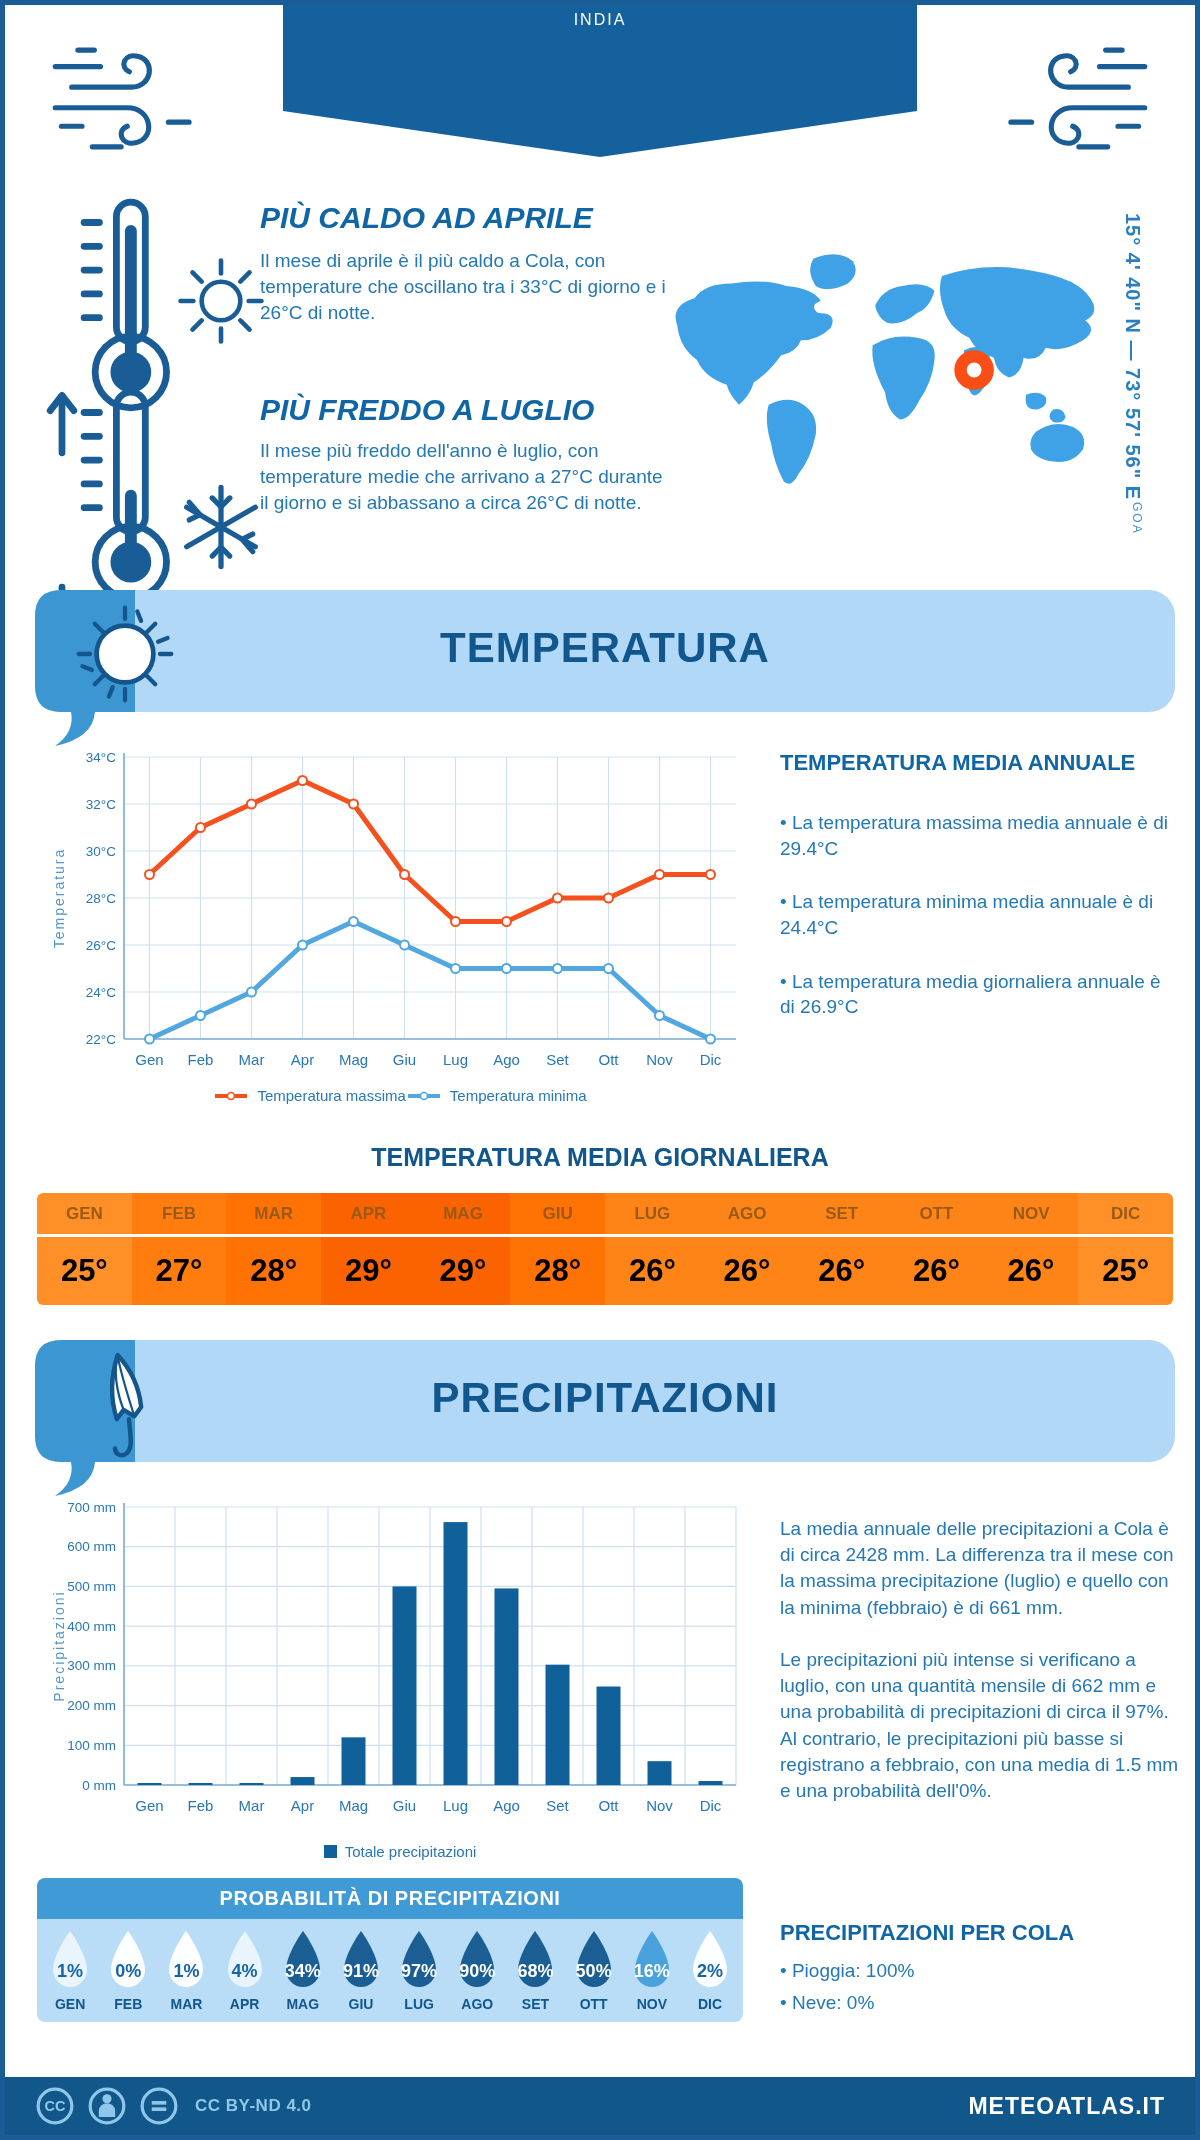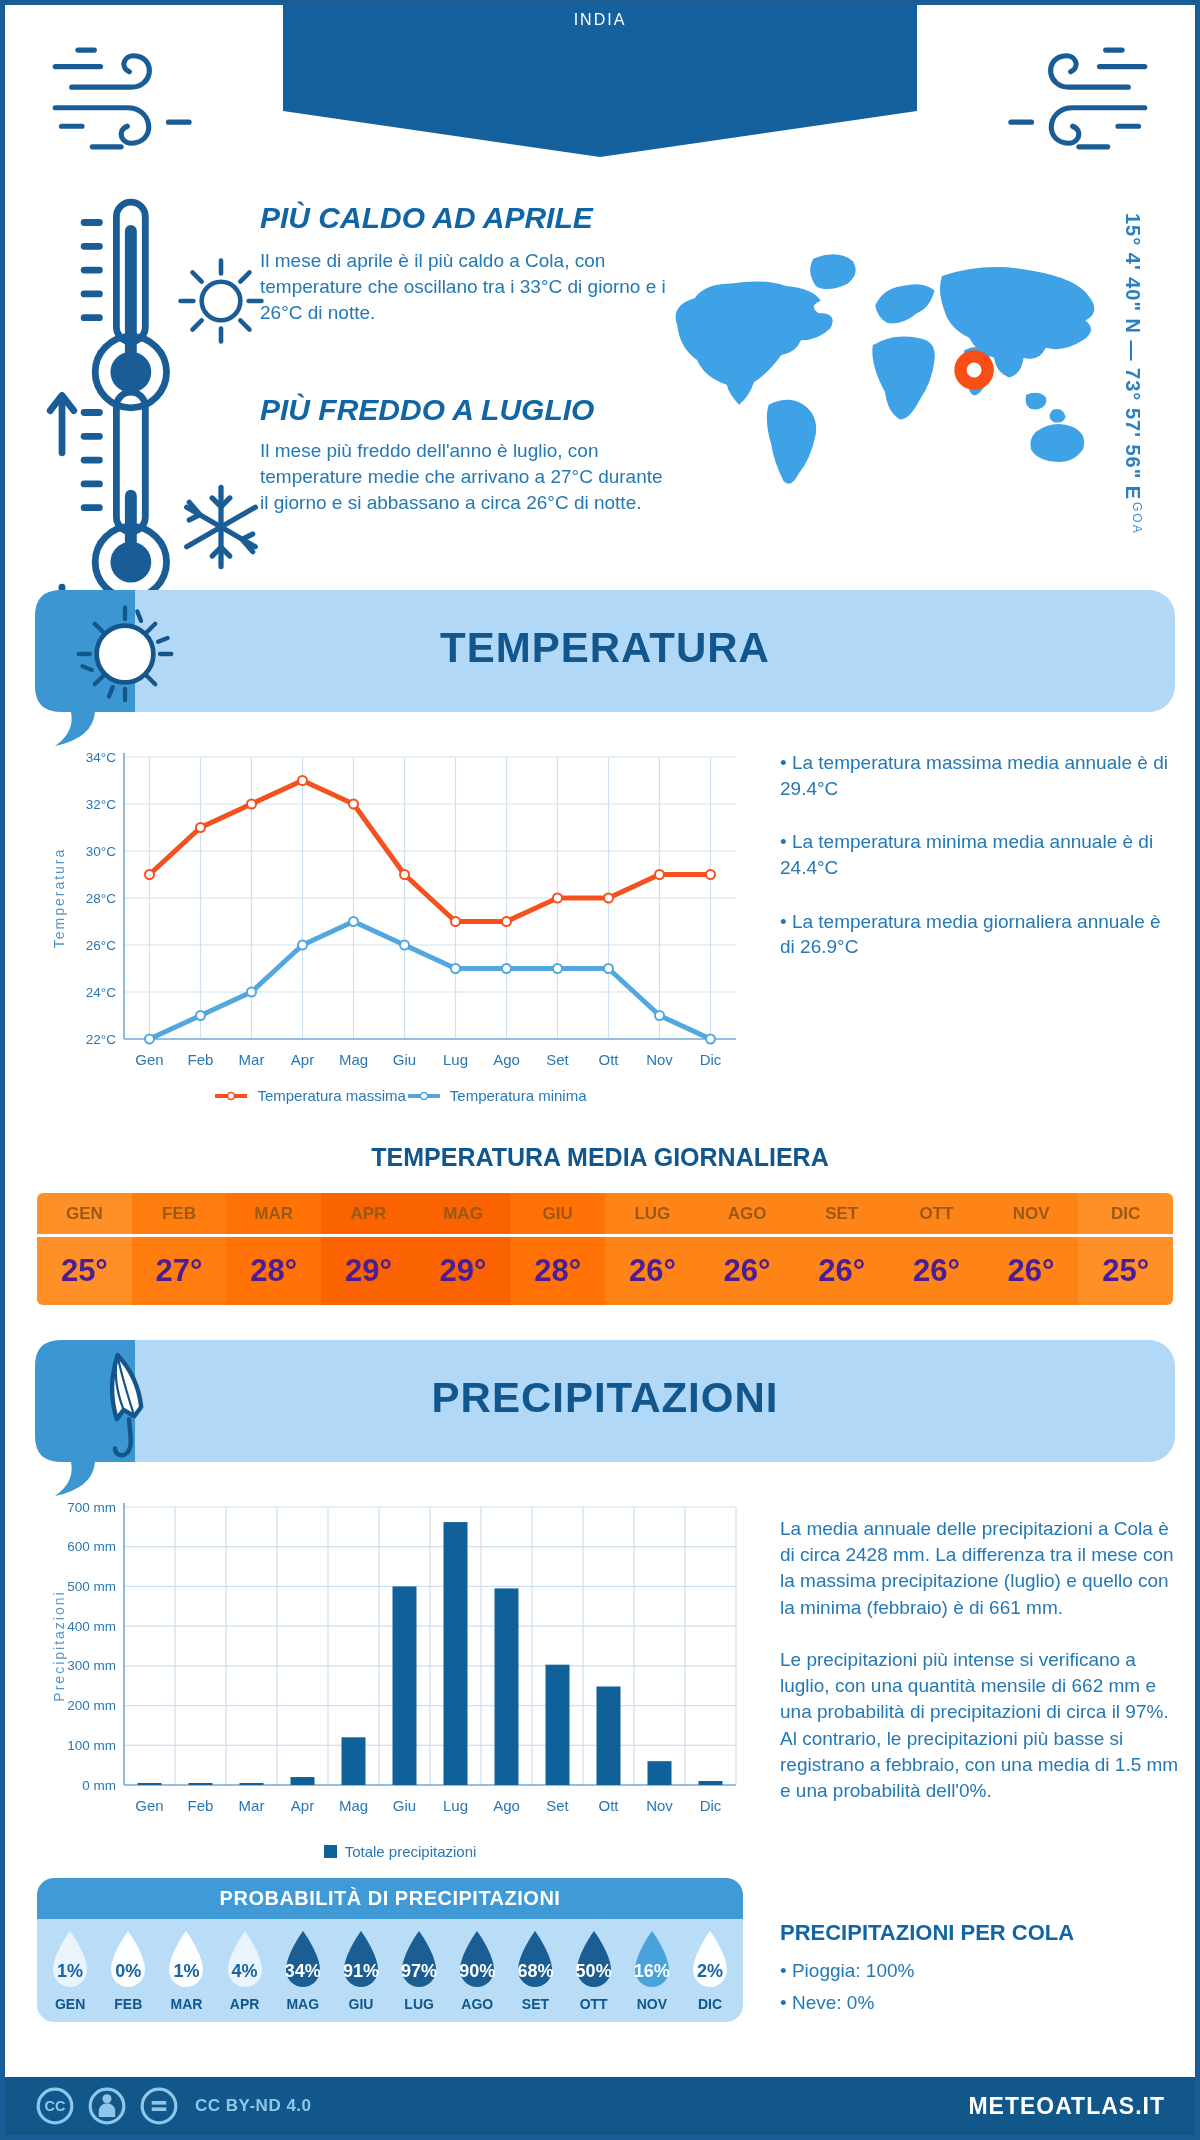--- a/index.html
+++ b/index.html
@@ -38,23 +38,23 @@
   .annual h3,.pertipo h3{font-size:22px;font-weight:bold;color:#1065a5;margin:0 0 34px 0;}
   .annual p{font-size:19px;line-height:1.35;margin:0 0 28px 0;}
   .ptext p{font-size:19px;line-height:1.38;margin:16px 0 26px 0;}
   .ptext{position:absolute;left:775px;width:402px;color:#2478b4;}
   
   .tstrip{position:absolute;left:32px;top:1188px;width:1136px;height:112px;display:flex;border-radius:6px;overflow:hidden;}
   .tcell{flex:1;display:flex;flex-direction:column;}
   .tmon{height:41px;display:flex;align-items:center;justify-content:center;
         font-size:17px;font-weight:bold;color:#9a5a15;border-bottom:3px solid #fff;}
   .tval{flex:1;display:flex;align-items:center;justify-content:center;
-        font-size:31px;font-weight:bold;color:#4c1d95;}
-  
-  .prob{position:absolute;left:32px;top:1873px;width:706px;border-radius:17px;overflow:hidden;}
+        font-size:31px;font-weight:bold;color:#000000;}
+  
+  .prob{position:absolute;left:32px;top:1873px;width:706px;border-radius:8px;overflow:hidden;}
   .prob-head{background:#3f9ad6;color:#fff;font-size:20px;font-weight:bold;text-align:center;
              letter-spacing:0.5px;padding:9px 0;}
   .prob-body{background:#b9ddf6;display:flex;padding:10px 4px 10px 4px;}
   .drop{flex:1;position:relative;text-align:center;}
   .drop svg{display:block;margin:0 auto;}
   .drop-pct{position:absolute;top:32px;left:0;right:0;font-size:18px;font-weight:bold;}
   .drop-month{font-size:14px;font-weight:bold;color:#11568c;margin-top:3px;}
   .pertipo{position:absolute;left:775px;top:1915px;width:400px;}
   .pertipo h3{margin-bottom:14px;}
   .pertipo p{font-size:19px;color:#2478b4;margin:0 0 10px 0;}
@@ -292,20 +292,21 @@
       <span class="legend-item">
         <svg width="36" height="12">
           <line x1="2" y1="6" x2="34" y2="6" stroke="#52a7e0" stroke-width="4"></line>
           <circle cx="18" cy="6" r="3.5" fill="#fff" stroke="#52a7e0" stroke-width="1.6"></circle>
         </svg>
         <span>Temperatura minima</span>
       </span>
     </div>
 
   <div class="annual" style="top:745px;">
+    <h3>TEMPERATURA MEDIA ANNUALE</h3>
     <p>• La temperatura massima media annuale è di 29.4°C</p>
     <p>• La temperatura minima media annuale è di 24.4°C</p>
     <p>• La temperatura media giornaliera annuale è di 26.9°C</p>
   </div>
 
   <div class="mid-title" style="top:1138px;">TEMPERATURA MEDIA GIORNALIERA</div>
 
   <div class="tstrip">
     <div class="tcell" style="background: rgb(255, 144, 39);">
         <div class="tmon">GEN</div>

